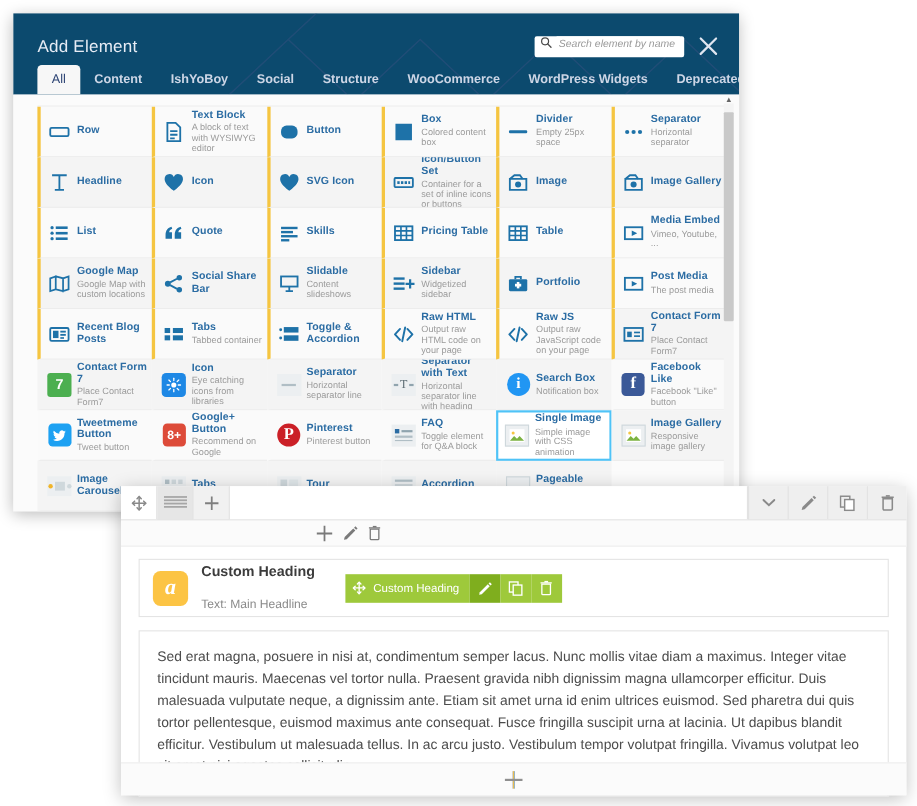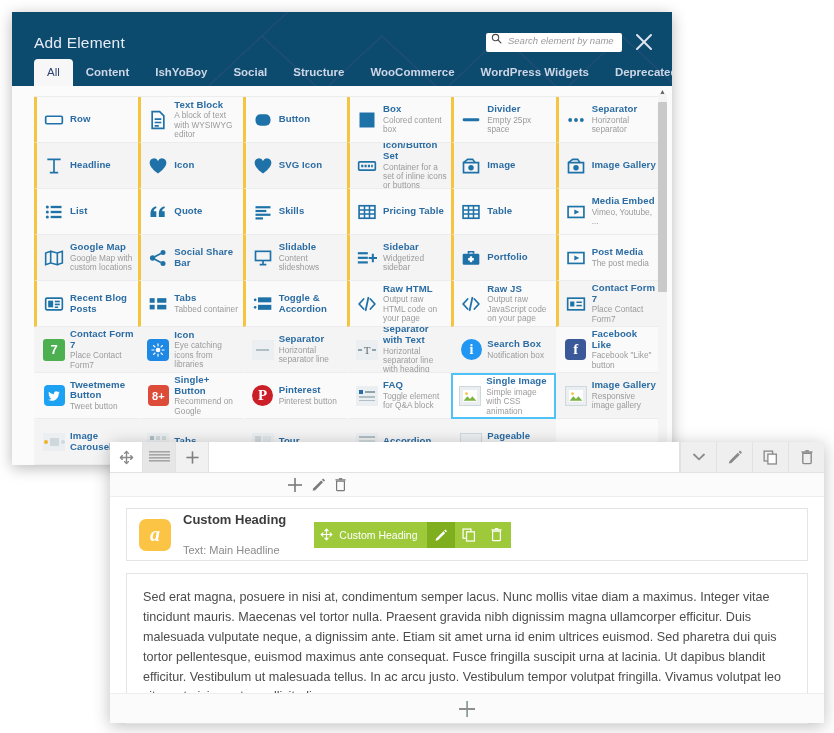--- a/index.html
+++ b/index.html
@@ -670,21 +670,21 @@
             <span class="txt">
               <span class="nm">Tweetmeme Button</span>
               <span class="ds">Tweet button</span>
             </span>
           </div>
           <div class="cell noaccent">
             <span class="ic">
               <div style="width:21px;height:21px;border-radius:4px;background:#dd4b39;color:#fff;display:flex;align-items:center;justify-content:center;font-size:11px;font-weight:bold;font-family:&quot;Liberation Sans&quot;,sans-serif;">8+</div>
             </span>
             <span class="txt">
-              <span class="nm">Single+ Button</span>
+              <span class="nm">Google+ Button</span>
               <span class="ds">Recommend on Google</span>
             </span>
           </div>
           <div class="cell noaccent">
             <span class="ic">
               <div style="width:21px;height:21px;border-radius:50%;background:#cb2027;color:#fff;display:flex;align-items:center;justify-content:center;font-family:&quot;Liberation Serif&quot;,serif;font-weight:bold;font-size:15px;">P</div>
             </span>
             <span class="txt">
               <span class="nm">Pinterest</span>
               <span class="ds">Pinterest button</span>

